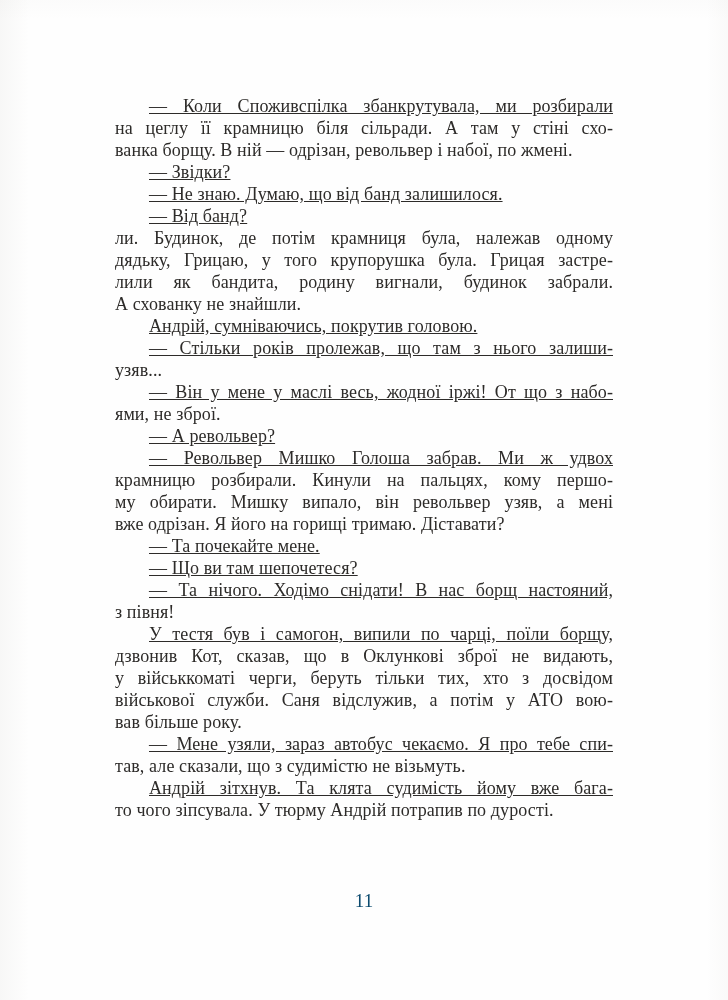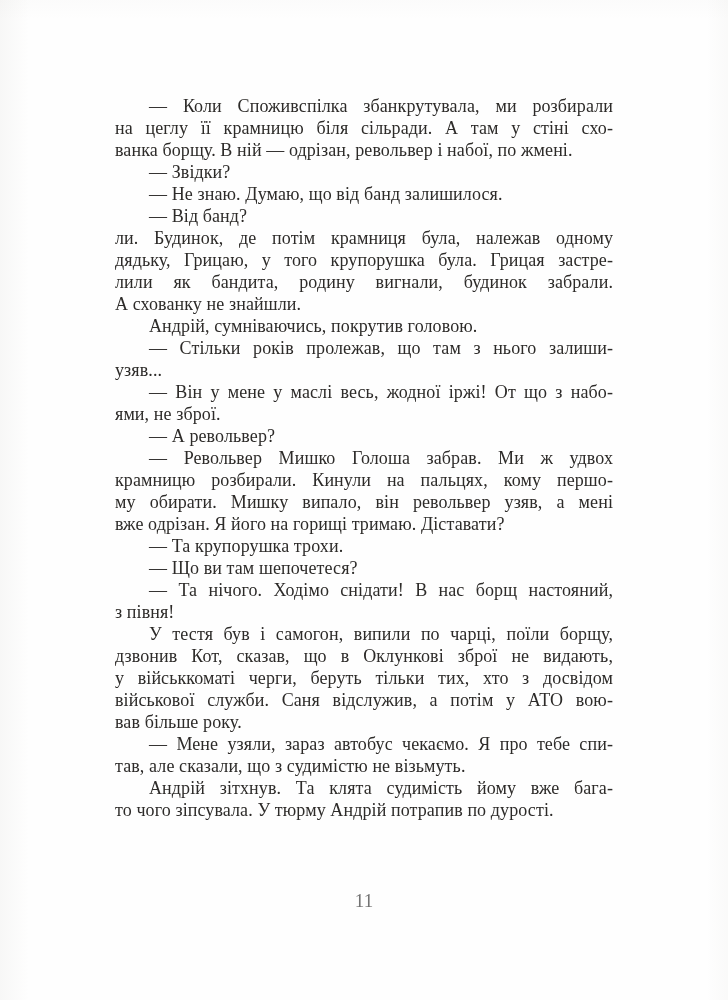--- a/index.html
+++ b/index.html
@@ -41,33 +41,34 @@
   }
   .line {
     text-align: justify;
     text-align-last: justify;
     white-space: normal;
     height: 22px;
     overflow: visible;
   }
   .line.para-first {
     text-indent: 34px;
+    text-decoration: underline;
   }
   .line.para-last {
     text-align-last: left;
   }
   .page-number {
     position: absolute;
     top: 889px;
     left: 0;
     width: 728px;
     text-align: center;
     font-size: 19px;
     line-height: 24px;
-    color: #737373;
+    color: #0c4a6e;
   }
 </style>
 </head>
 <body>
 
 <div class="page">
   <div class="scan-artifact"></div>
   <main class="text-block" id="text-block">
       <div class="line para-first">— Коли Споживспілка збанкрутувала, ми розбирали</div>
       <div class="line">на цеглу її крамницю біля сільради. А там у стіні схо-</div>
@@ -82,21 +83,21 @@
       <div class="line para-first para-last">Андрій, сумніваючись, покрутив головою.</div>
       <div class="line para-first">— Стільки років пролежав, що там з нього залиши-</div>
       <div class="line para-last">узяв...</div>
       <div class="line para-first">— Він у мене у маслі весь, жодної іржі! От що з набо-</div>
       <div class="line para-last">ями, не зброї.</div>
       <div class="line para-first para-last">— А револьвер?</div>
       <div class="line para-first">— Револьвер Мишко Голоша забрав. Ми ж удвох</div>
       <div class="line">крамницю розбирали. Кинули на пальцях, кому першо-</div>
       <div class="line">му обирати. Мишку випало, він револьвер узяв, а мені</div>
       <div class="line para-last">вже одрізан. Я його на горищі тримаю. Діставати?</div>
-      <div class="line para-first para-last">— Та крупорушка трохи.</div>
+      <div class="line para-first para-last">— Та почекайте мене.</div>
       <div class="line para-first para-last">— Що ви там шепочетеся?</div>
       <div class="line para-first">— Та нічого. Ходімо снідати! В нас борщ настояний,</div>
       <div class="line para-last">з півня!</div>
       <div class="line para-first">У тестя був і самогон, випили по чарці, поїли борщу,</div>
       <div class="line">дзвонив Кот, сказав, що в Оклункові зброї не видають,</div>
       <div class="line">у військкоматі черги, беруть тільки тих, хто з досвідом</div>
       <div class="line">військової служби. Саня відслужив, а потім у АТО вою-</div>
       <div class="line para-last">вав більше року.</div>
       <div class="line para-first">— Мене узяли, зараз автобус чекаємо. Я про тебе спи-</div>
       <div class="line para-last">тав, але сказали, що з судимістю не візьмуть.</div>

